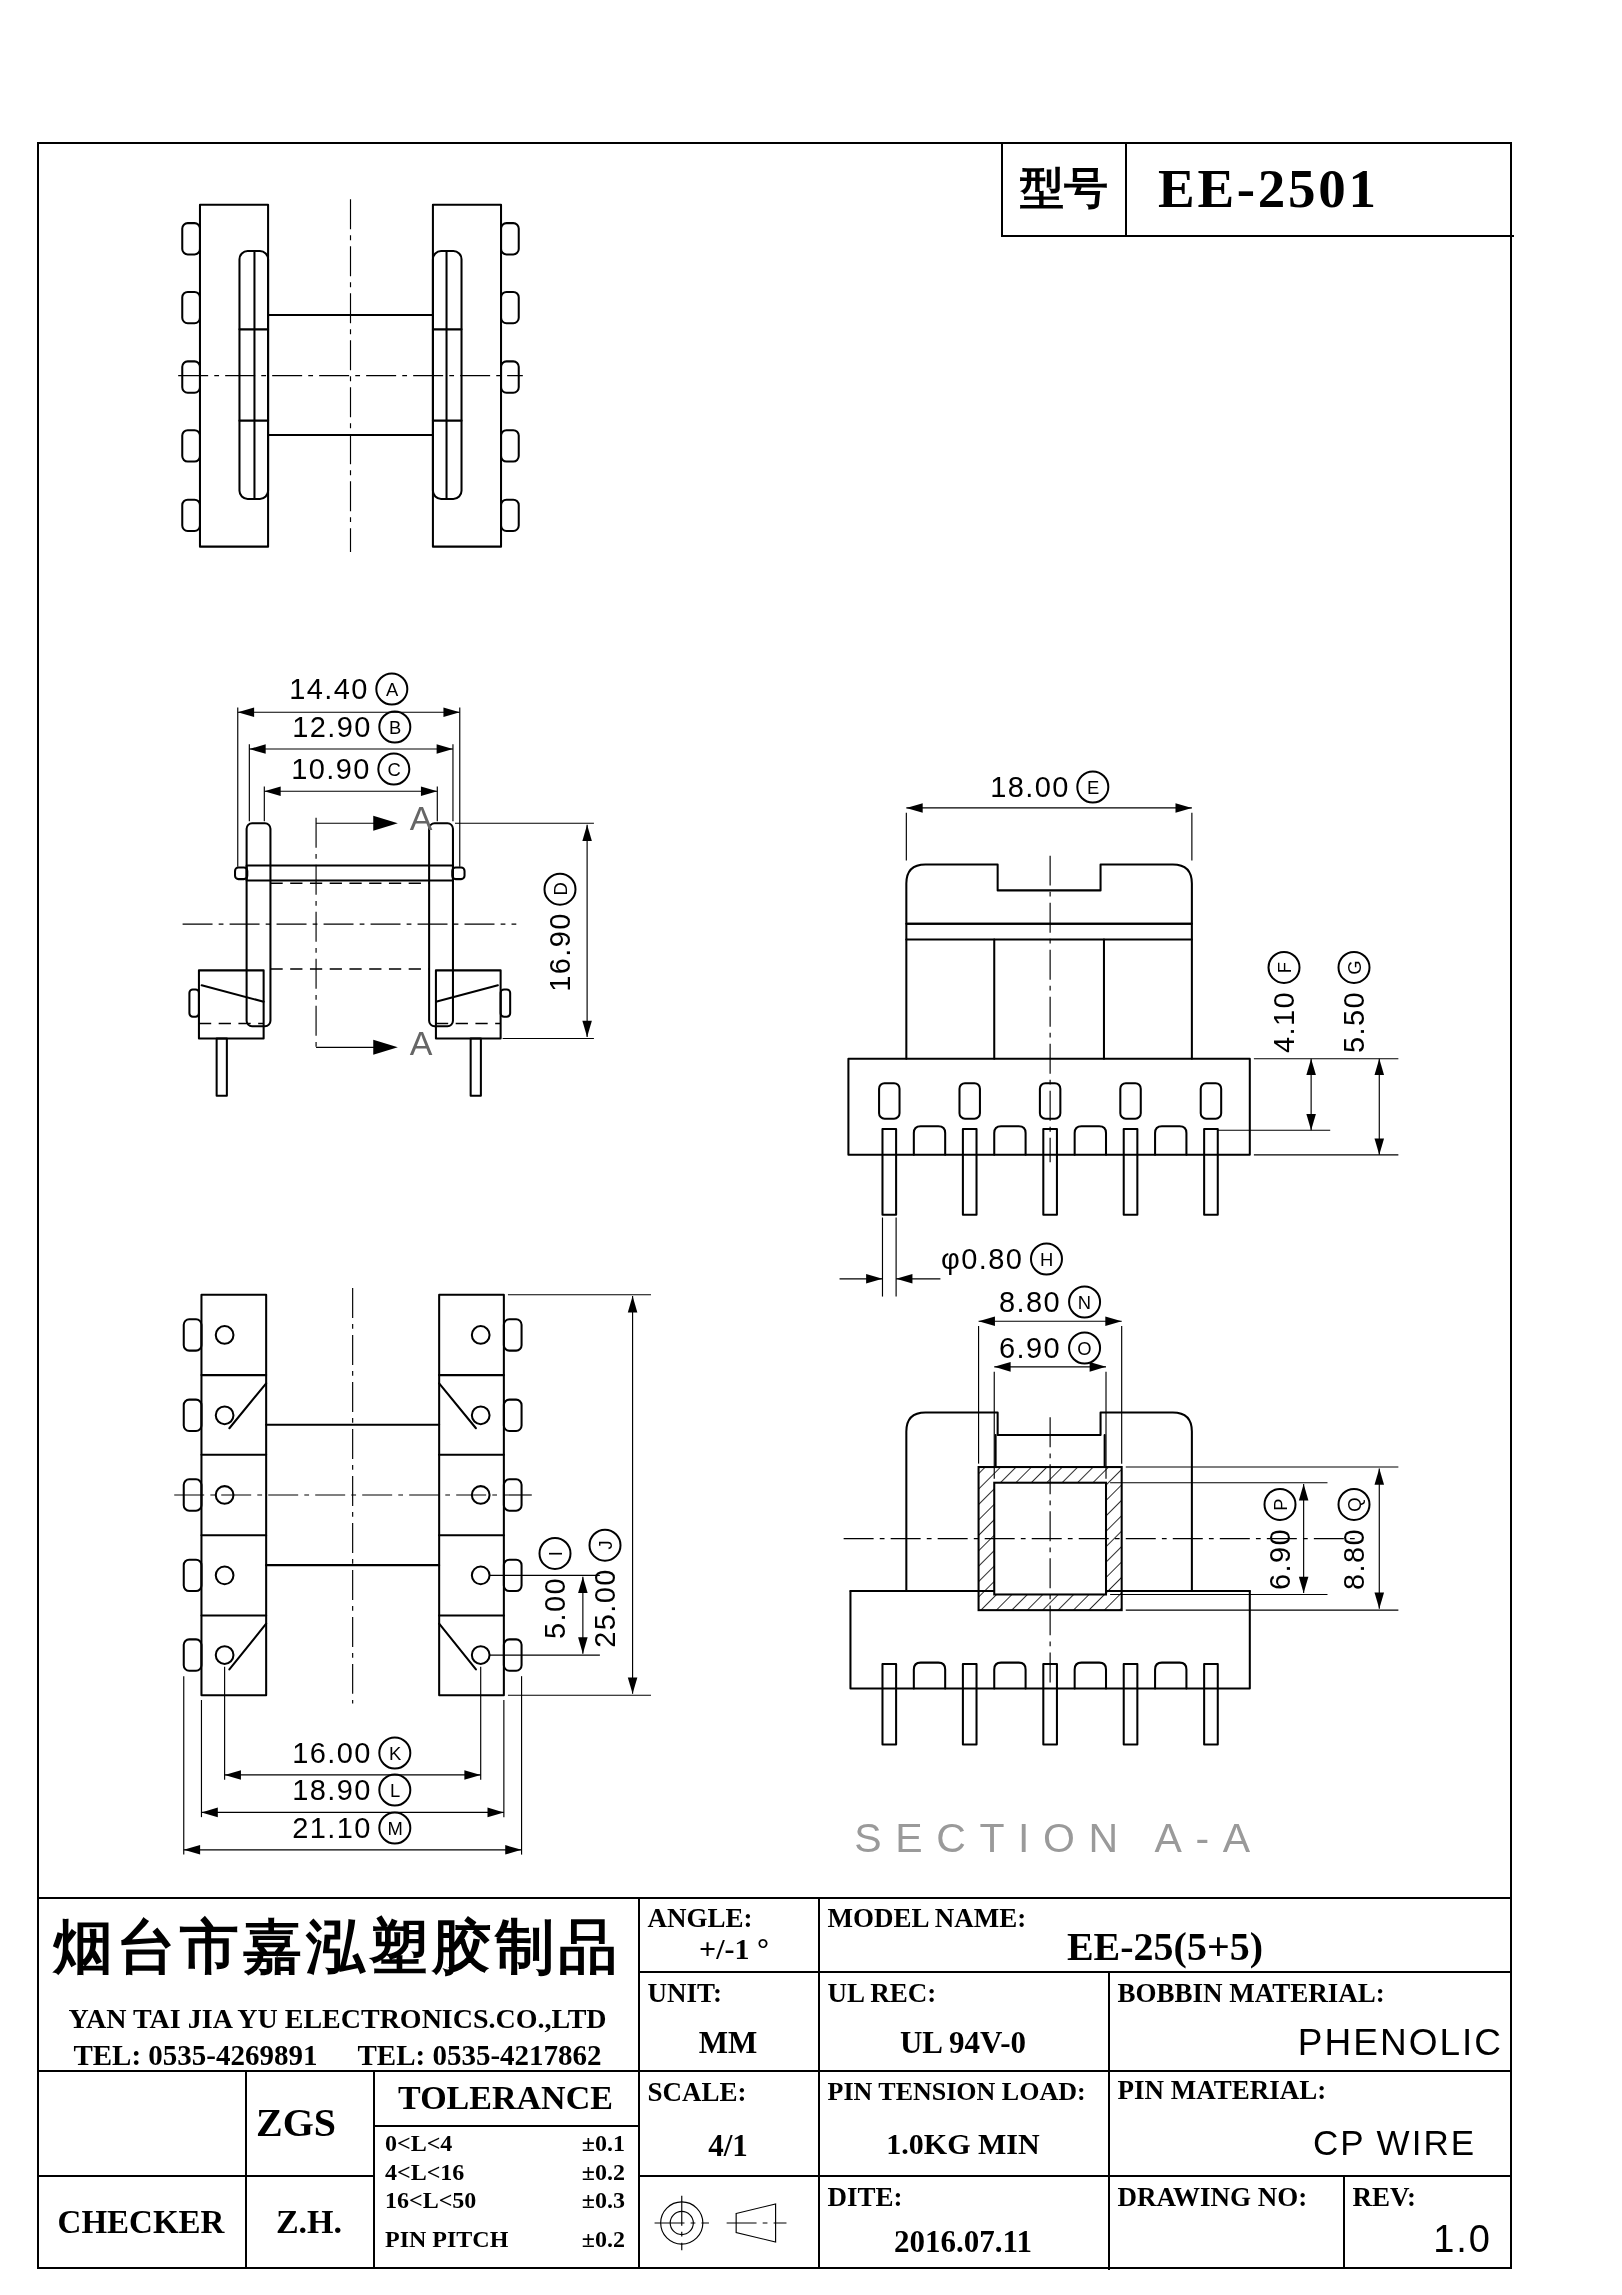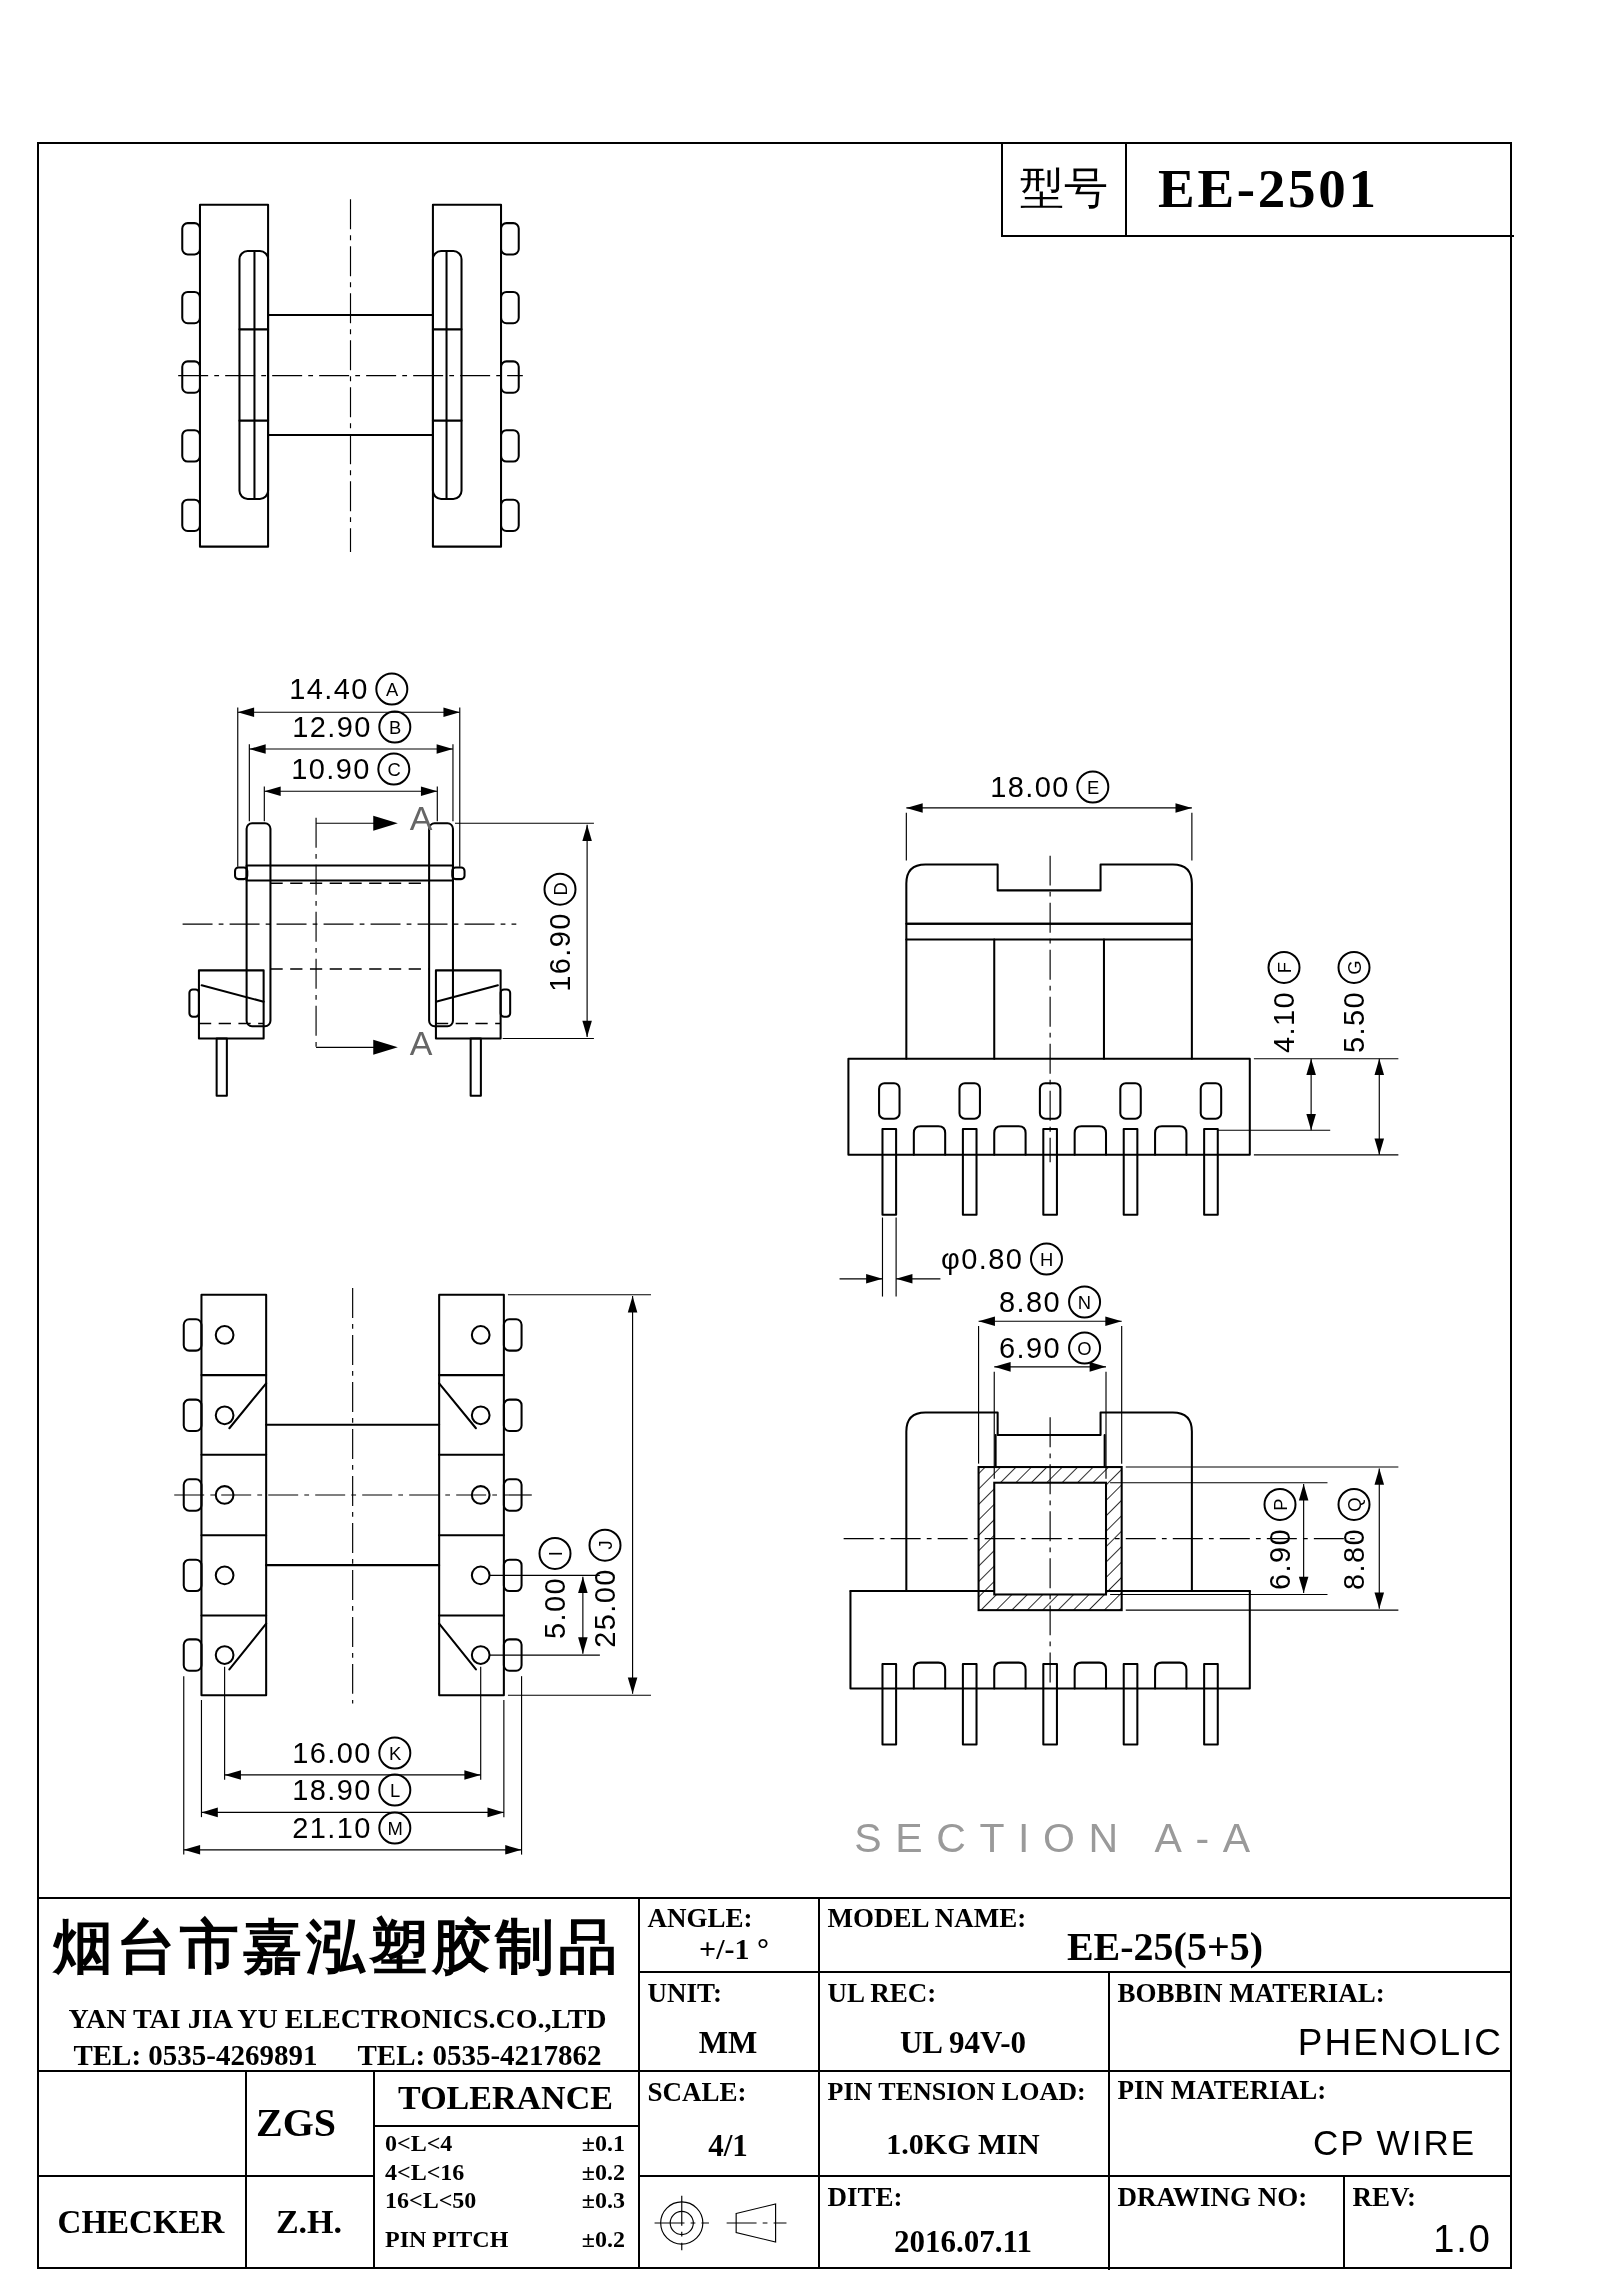--- a/index.html
+++ b/index.html
@@ -2,21 +2,21 @@
 <html style="font-size:11px"><head>
 <meta charset="utf-8">
 <style>
   html,body{margin:0;padding:0;background:#fff;}
   body{width:1622px;height:2295px;position:relative;font-family:"Liberation Sans",sans-serif;color:#000;overflow:hidden;}
   .abs{position:absolute;}
   
   #frame{left:37px;top:142px;width:1471px;height:2123px;border:2px solid #000;}
   
   #modelbox{left:1001px;top:142px;width:511px;height:93px;border-left:2px solid #000;border-bottom:2px solid #000;display:flex;}
-  #modelbox .mb-label{width:122px;border-right:2px solid #000;display:flex;align-items:center;justify-content:center;font-size:44px;font-weight:normal;font-family:"Liberation Serif",serif;}
+  #modelbox .mb-label{width:122px;border-right:2px solid #000;display:flex;align-items:center;justify-content:center;font-size:44px;font-weight:bold;font-family:"Liberation Serif",serif;}
   #modelbox .mb-value{flex:1;display:flex;align-items:center;font-size:55px;font-weight:bold;font-family:"Liberation Serif",serif;padding-left:31px;letter-spacing:2.7px;}
   
   svg{position:absolute;overflow:visible;}
   .ol{stroke:#000;stroke-width:3px;fill:none;stroke-linecap:round;stroke-linejoin:round;}
   .thin{stroke:#000;stroke-width:1.7px;fill:none;}
   .hid{stroke:#000;stroke-width:2px;fill:none;stroke-dasharray:18 11;}
   .cl{stroke:#000;stroke-width:1.7px;fill:none;stroke-dasharray:44 9 7 9;}
   .arr{fill:#000;stroke:none;}
   .hatchline{stroke:#000;stroke-width:2.4px;}
   

